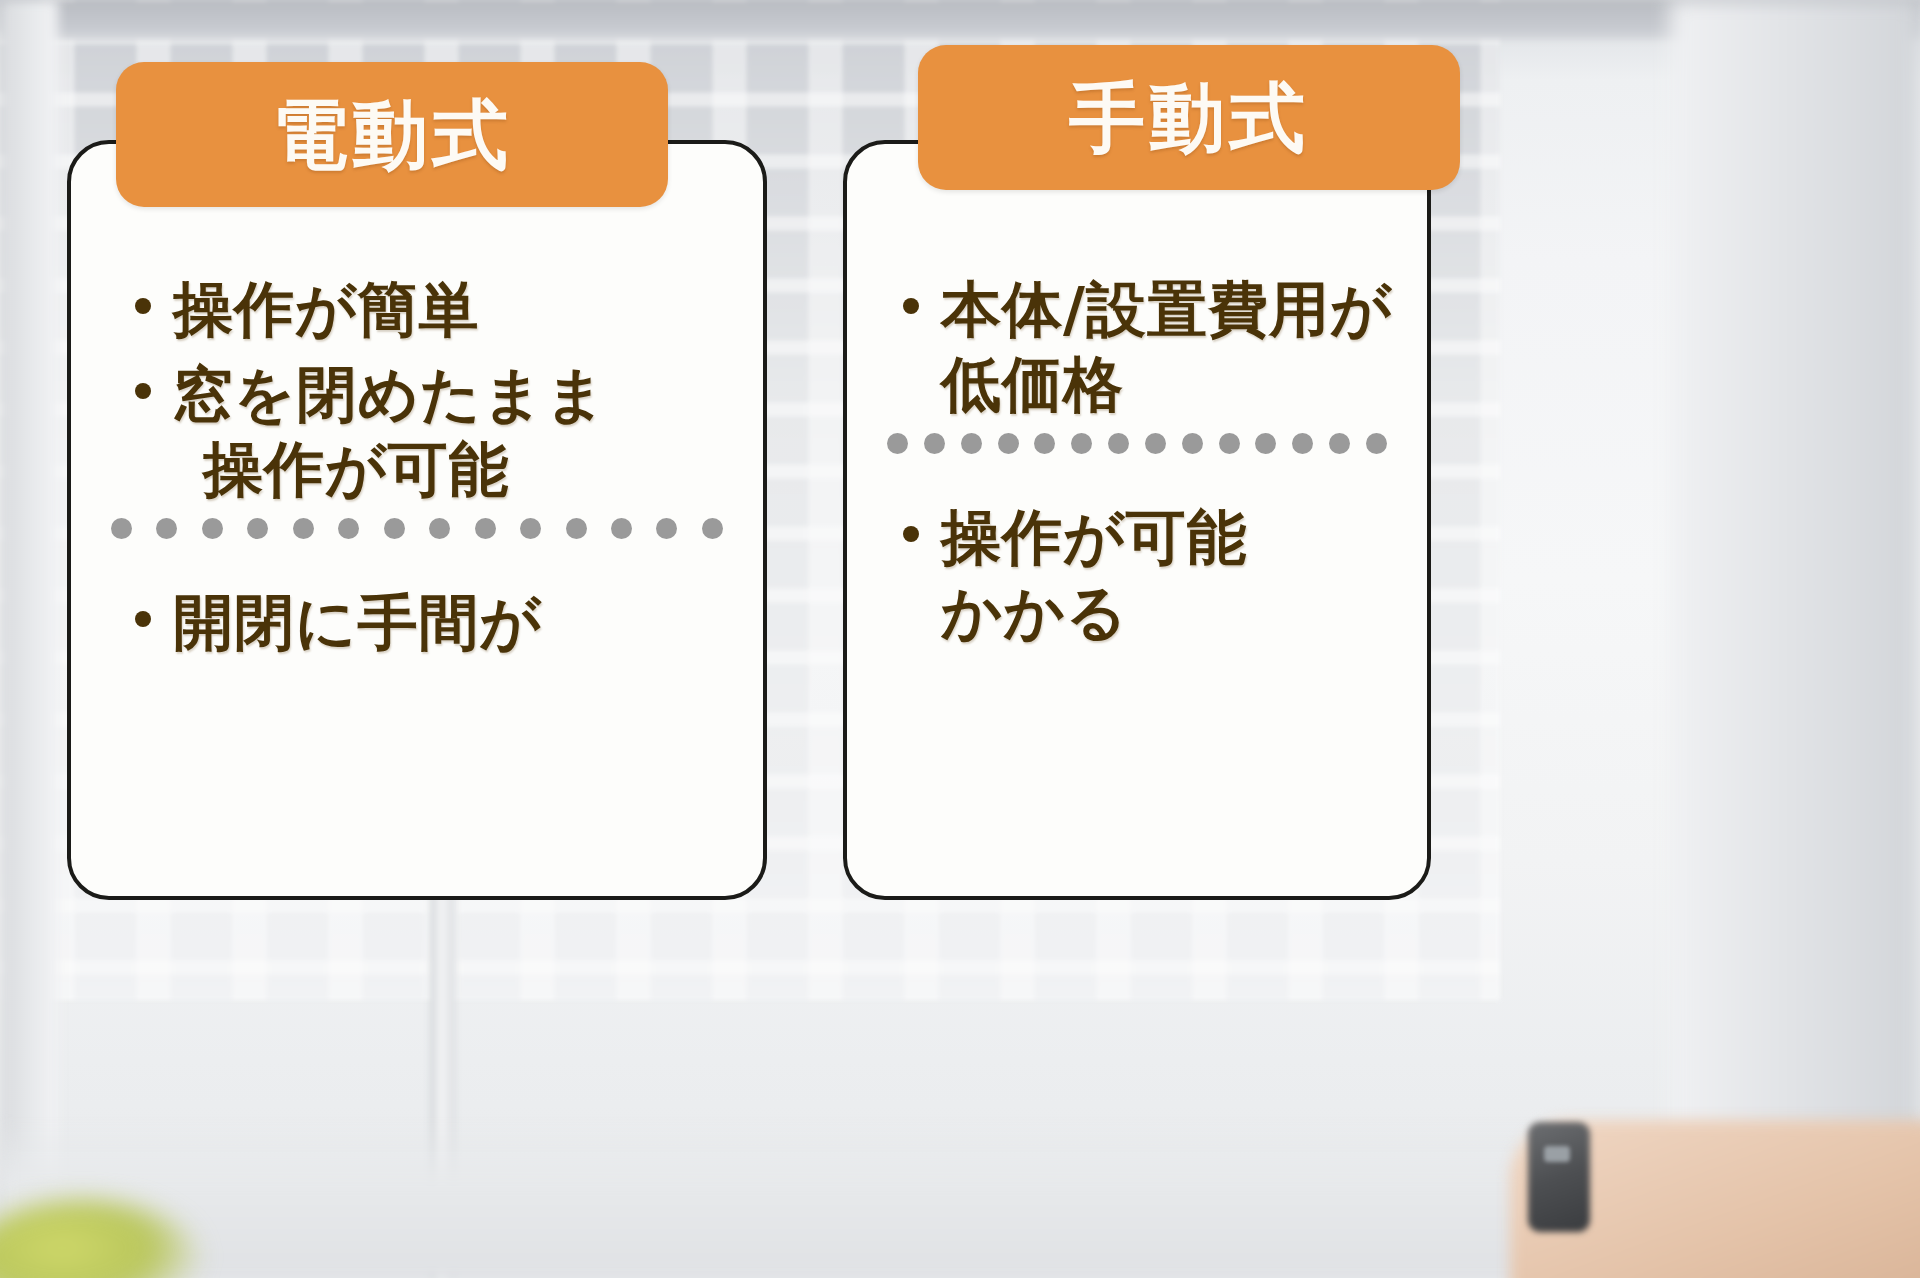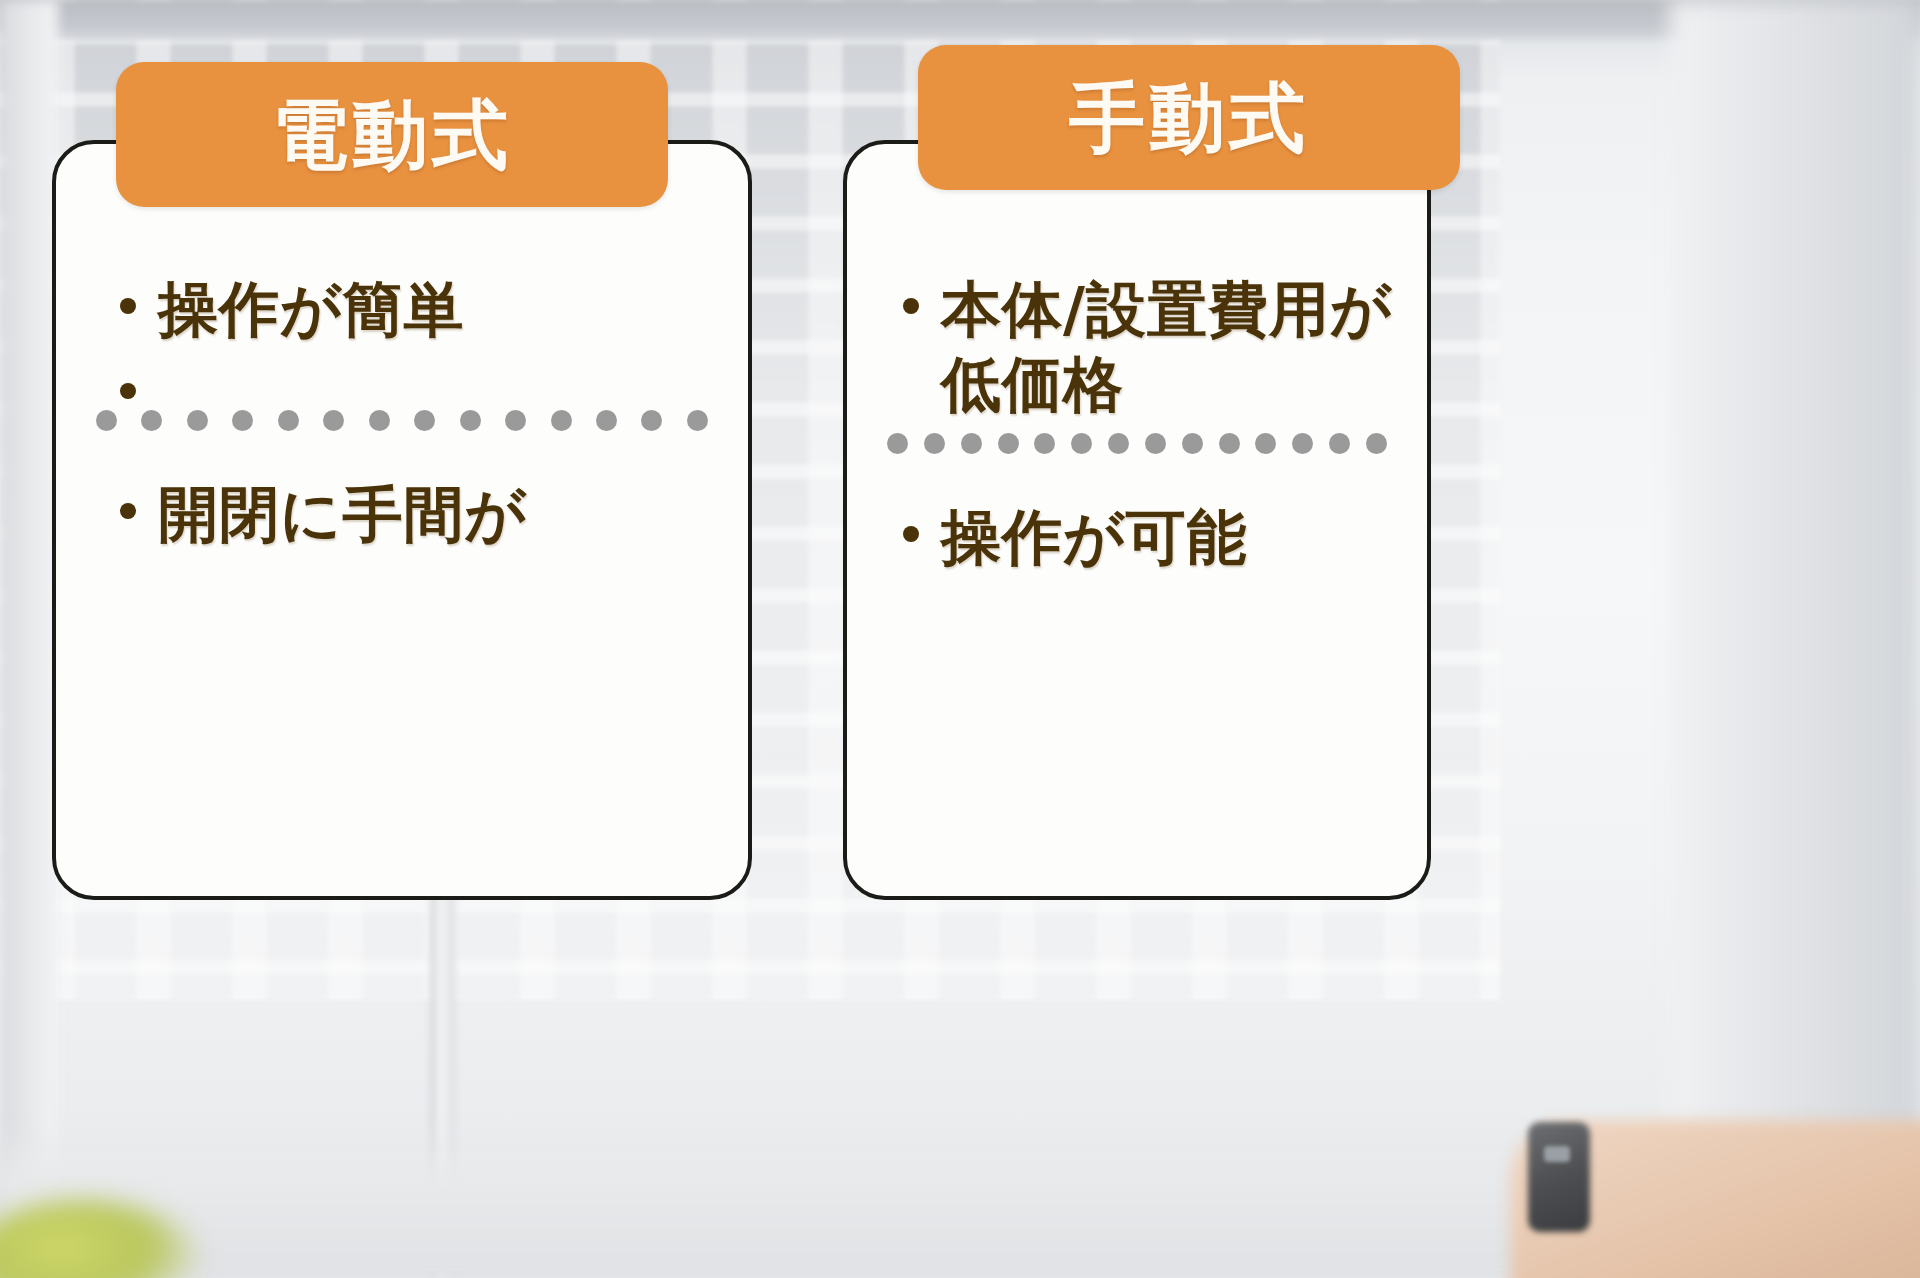--- a/index.html
+++ b/index.html
@@ -145,21 +145,21 @@
   }
 
   
   .card {
     position: absolute;
     background: #fdfdfb;
     border: 4px solid #1b1b18;
     border-radius: 42px;
     box-sizing: border-box;
   }
-  .card-left  { left: 52px;  top: 140px; width: 700px; height: 760px; }
+  .card-left  { left: 67px;  top: 140px; width: 700px; height: 760px; }
   .card-right { left: 843px; top: 140px; width: 588px; height: 760px; }
 
   .card-body {
     position: absolute;
     inset: 0;
     padding: 104px 26px 26px 26px;
     box-sizing: border-box;
     display: flex;
     flex-direction: column;
   }
@@ -267,20 +267,24 @@
 
         <div class="bullet-item">
           <span class="bullet-dot"></span>
           <span class="bullet-text">
             <span class="ln">操作が簡単</span>
           </span>
         </div>
 
         <div class="bullet-item">
           <span class="bullet-dot"></span>
+          <span class="bullet-text">
+            <span class="ln">窓を閉めたまま</span>
+            <span class="ln indent-1">操作が可能</span>
+          </span>
         </div>
 
       </div>
 
       <div class="divider">
         <span></span>
         <span></span>
         <span></span>
         <span></span>
         <span></span>
@@ -339,20 +343,21 @@
         <span></span>
         <span></span>
         <span></span>
       </div>
 
       <div class="section section-cons">
         <div class="bullet-item">
           <span class="bullet-dot"></span>
           <span class="bullet-text">
             <span class="ln">操作が可能</span>
+            <span class="ln">かかる</span>
           </span>
         </div>
       </div>
 
     </div>
   </div>
 
   <div class="pill pill-right">
     <span class="pill-label">手動式</span>
   </div>

